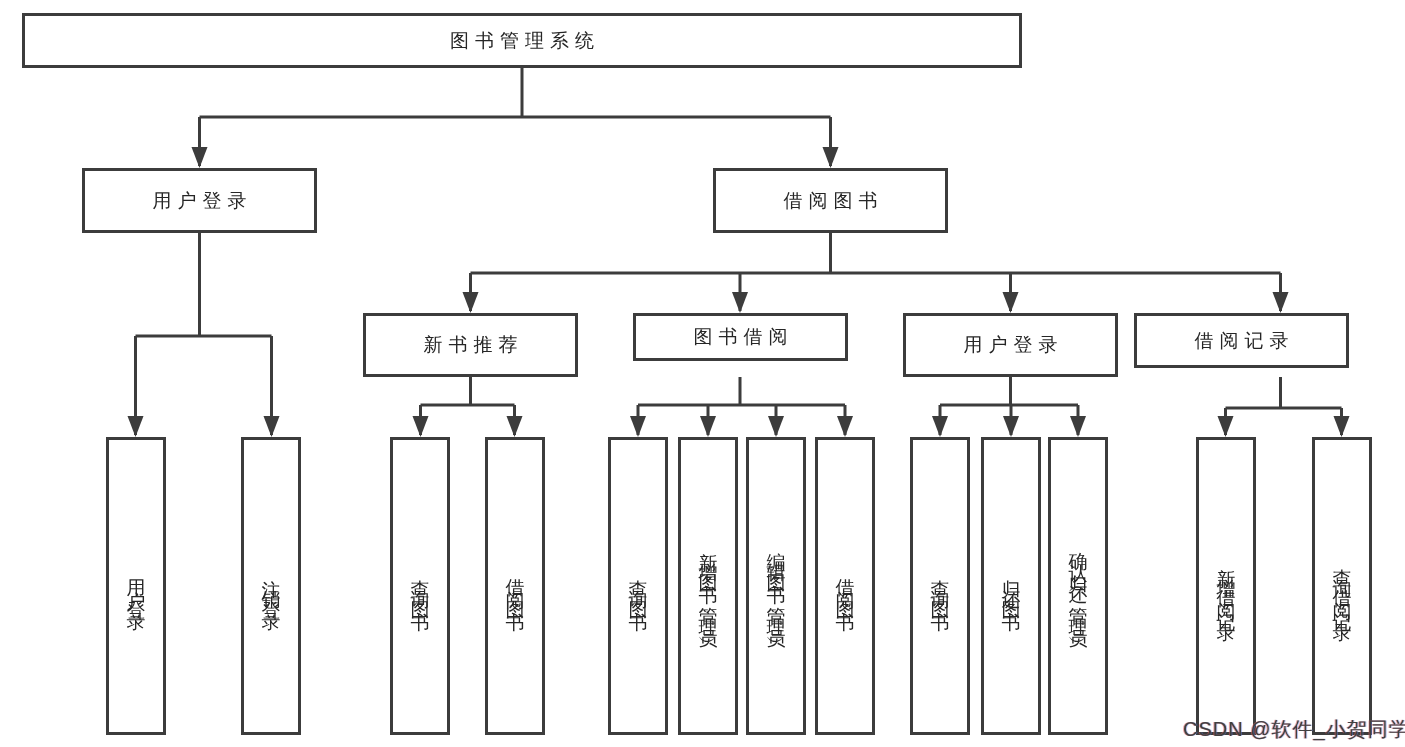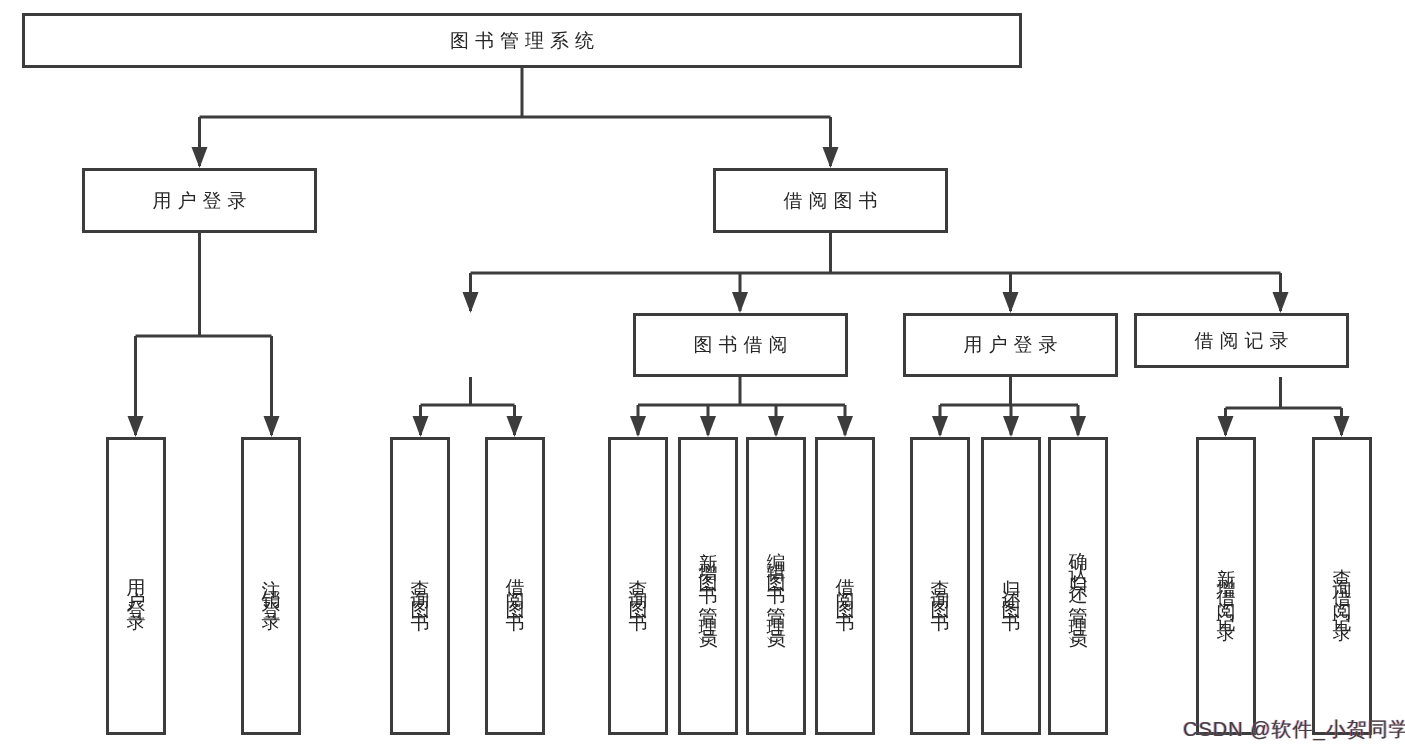--- a/index.html
+++ b/index.html
@@ -87,21 +87,22 @@
       <polygon points="1225.5,437 1217.5,416 1233.5,416"></polygon>
       <polygon points="1341.5,437 1333.5,416 1349.5,416"></polygon>
     </g>
   </svg>
 
   <div class="node hlabel" style="left:22px;top:13px;width:1000px;height:55px;">图书管理系统</div>
 
   <div class="node hlabel" style="left:82px;top:168px;width:235px;height:65px;">用户登录</div>
   <div class="node hlabel" style="left:713px;top:168px;width:235px;height:65px;">借阅图书</div>
 
-  <div class="node hlabel" style="left:633px;top:313px;width:215px;height:64px;">图书借阅</div>
+  <div class="node hlabel" style="left:363px;top:313px;width:215px;height:64px;">新书推荐</div>
+  <div class="node hlabel" style="left:633px;top:313px;width:215px;height:48px;">图书借阅</div>
   <div class="node hlabel" style="left:903px;top:313px;width:215px;height:64px;">用户登录</div>
   <div class="node hlabel" style="left:1134px;top:313px;width:215px;height:55px;">借阅记录</div>
 
   <div class="node leaf" style="left:106px;top:437px;width:60px;height:298px;">
     <span class="vtext">用户登录</span>
   </div>
   <div class="node leaf" style="left:241px;top:437px;width:60px;height:298px;">
     <span class="vtext">注销登录</span>
   </div>
 

